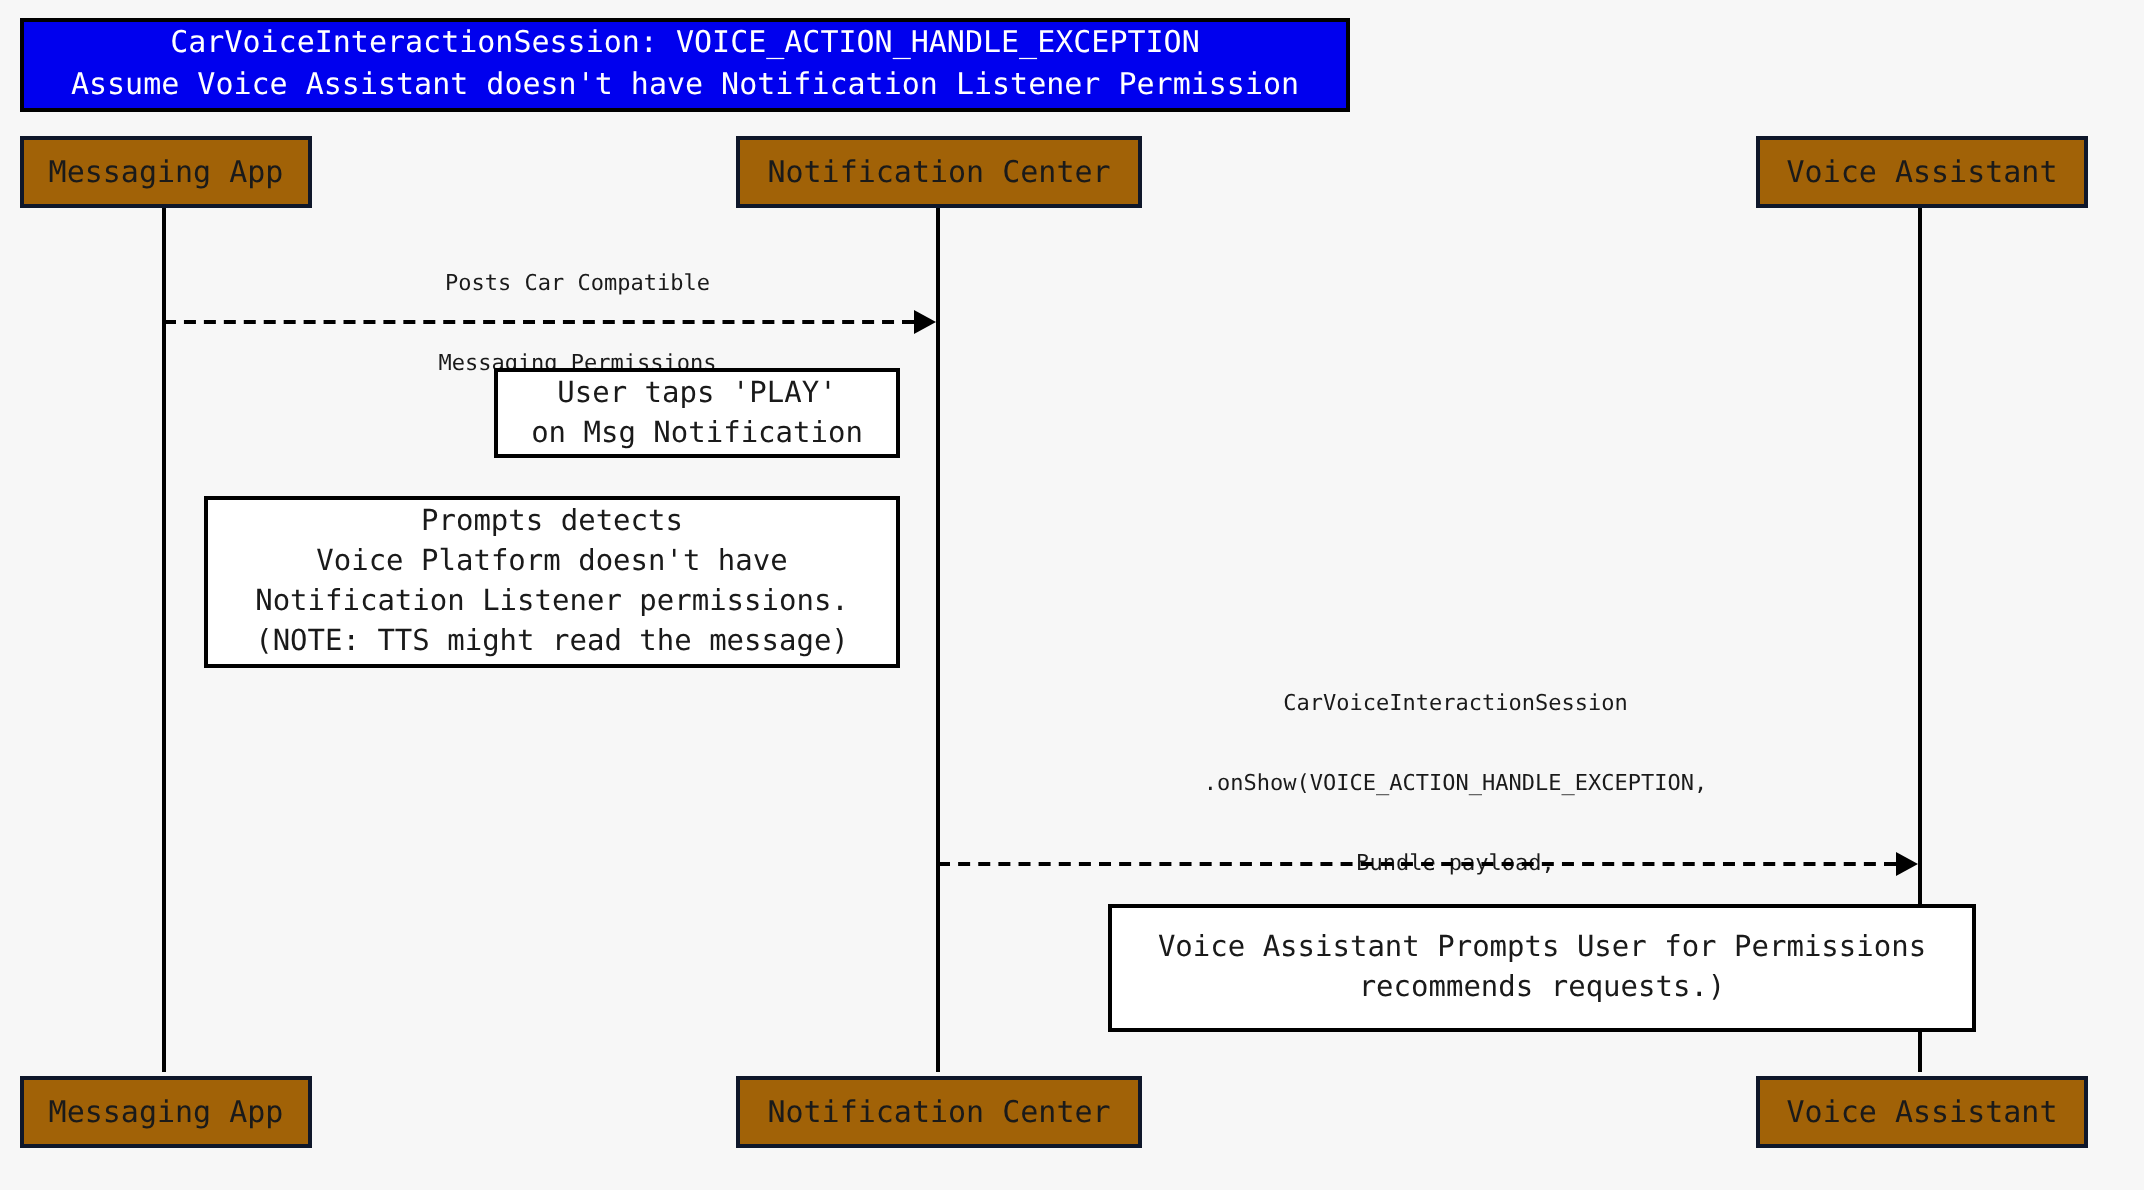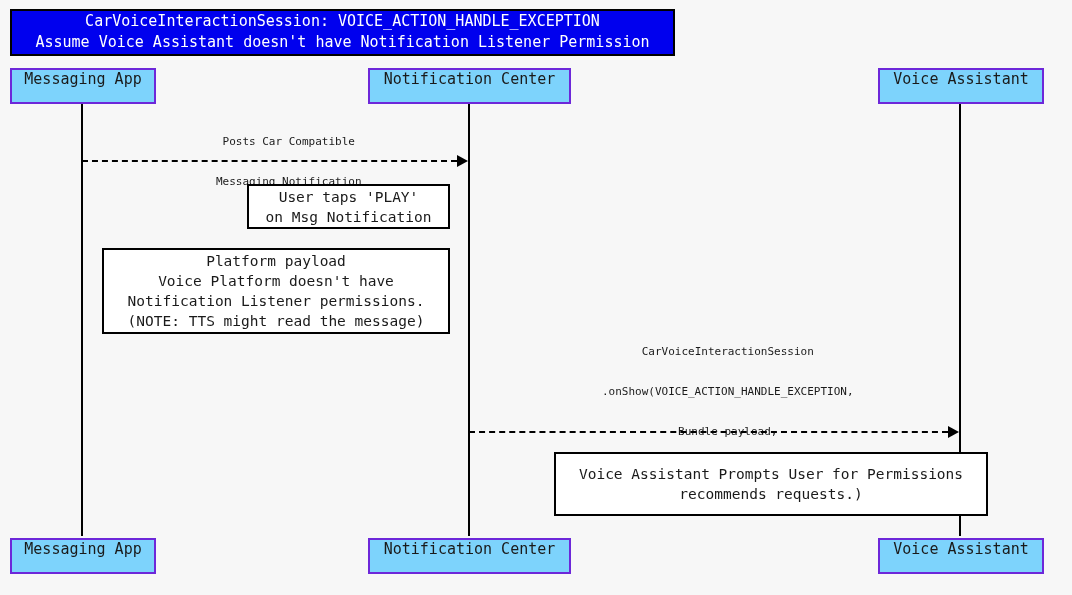--- a/index.html
+++ b/index.html
@@ -43,25 +43,25 @@
     color: #ffffff;
     font-size: 15px;
     white-space: pre;
     letter-spacing: 0px;
   }
 
   
   .participant {
     position: absolute;
     height: 36px;
-    border: 2px solid #6d28d9;
-    background: #7dd3fc;
+    border: 2px solid #0f172a;
+    background: #a16207;
     box-sizing: border-box;
     display: flex;
-    align-items: flex-start;
+    align-items: center;
     justify-content: center;
     font-size: 15px;
     white-space: pre;
     color: #1a1a1a;
   }
 
   
   .lifeline {
     position: absolute;
     width: 2px;
@@ -128,32 +128,32 @@
   </div>
   <div class="participant" style="left:368px; top:68px; width:203px;">
     <span>Notification Center</span>
   </div>
   <div class="participant" style="left:878px; top:68px; width:166px;">
     <span>Voice Assistant</span>
   </div>
 
   <div class="msg-label" style="left:82px; top:112px; width:387px;">
     <span>Posts Car Compatible</span><br>
-    <span>Messaging Notification</span>
+    <span>Messaging Permissions</span>
   </div>
   <div class="arrow-line" style="left:82px; top:160px; width:375px;"></div>
   <div class="arrow-head" style="left:457px; top:155px;"></div>
 
   <div class="note" style="left:247px; top:184px; width:203px; height:45px;">
     <span class="nline">User taps 'PLAY'</span>
     <span class="nline">on Msg Notification</span>
   </div>
 
   <div class="note" style="left:102px; top:248px; width:348px; height:86px;">
-    <span class="nline">Platform payload</span>
+    <span class="nline">Prompts detects</span>
     <span class="nline">Voice Platform doesn't have</span>
     <span class="nline">Notification Listener permissions.</span>
     <span class="nline">(NOTE: TTS might read the message)</span>
   </div>
 
   <div class="msg-label" style="left:469px; top:322px; width:491px;">
     <span>CarVoiceInteractionSession</span><br>
     <span>.onShow(VOICE_ACTION_HANDLE_EXCEPTION,</span><br>
     <span>Bundle payload,</span><br>
     <span>VoiceInteractionSession.SHOW_SOURCE_NOTIFICATION)</span>

